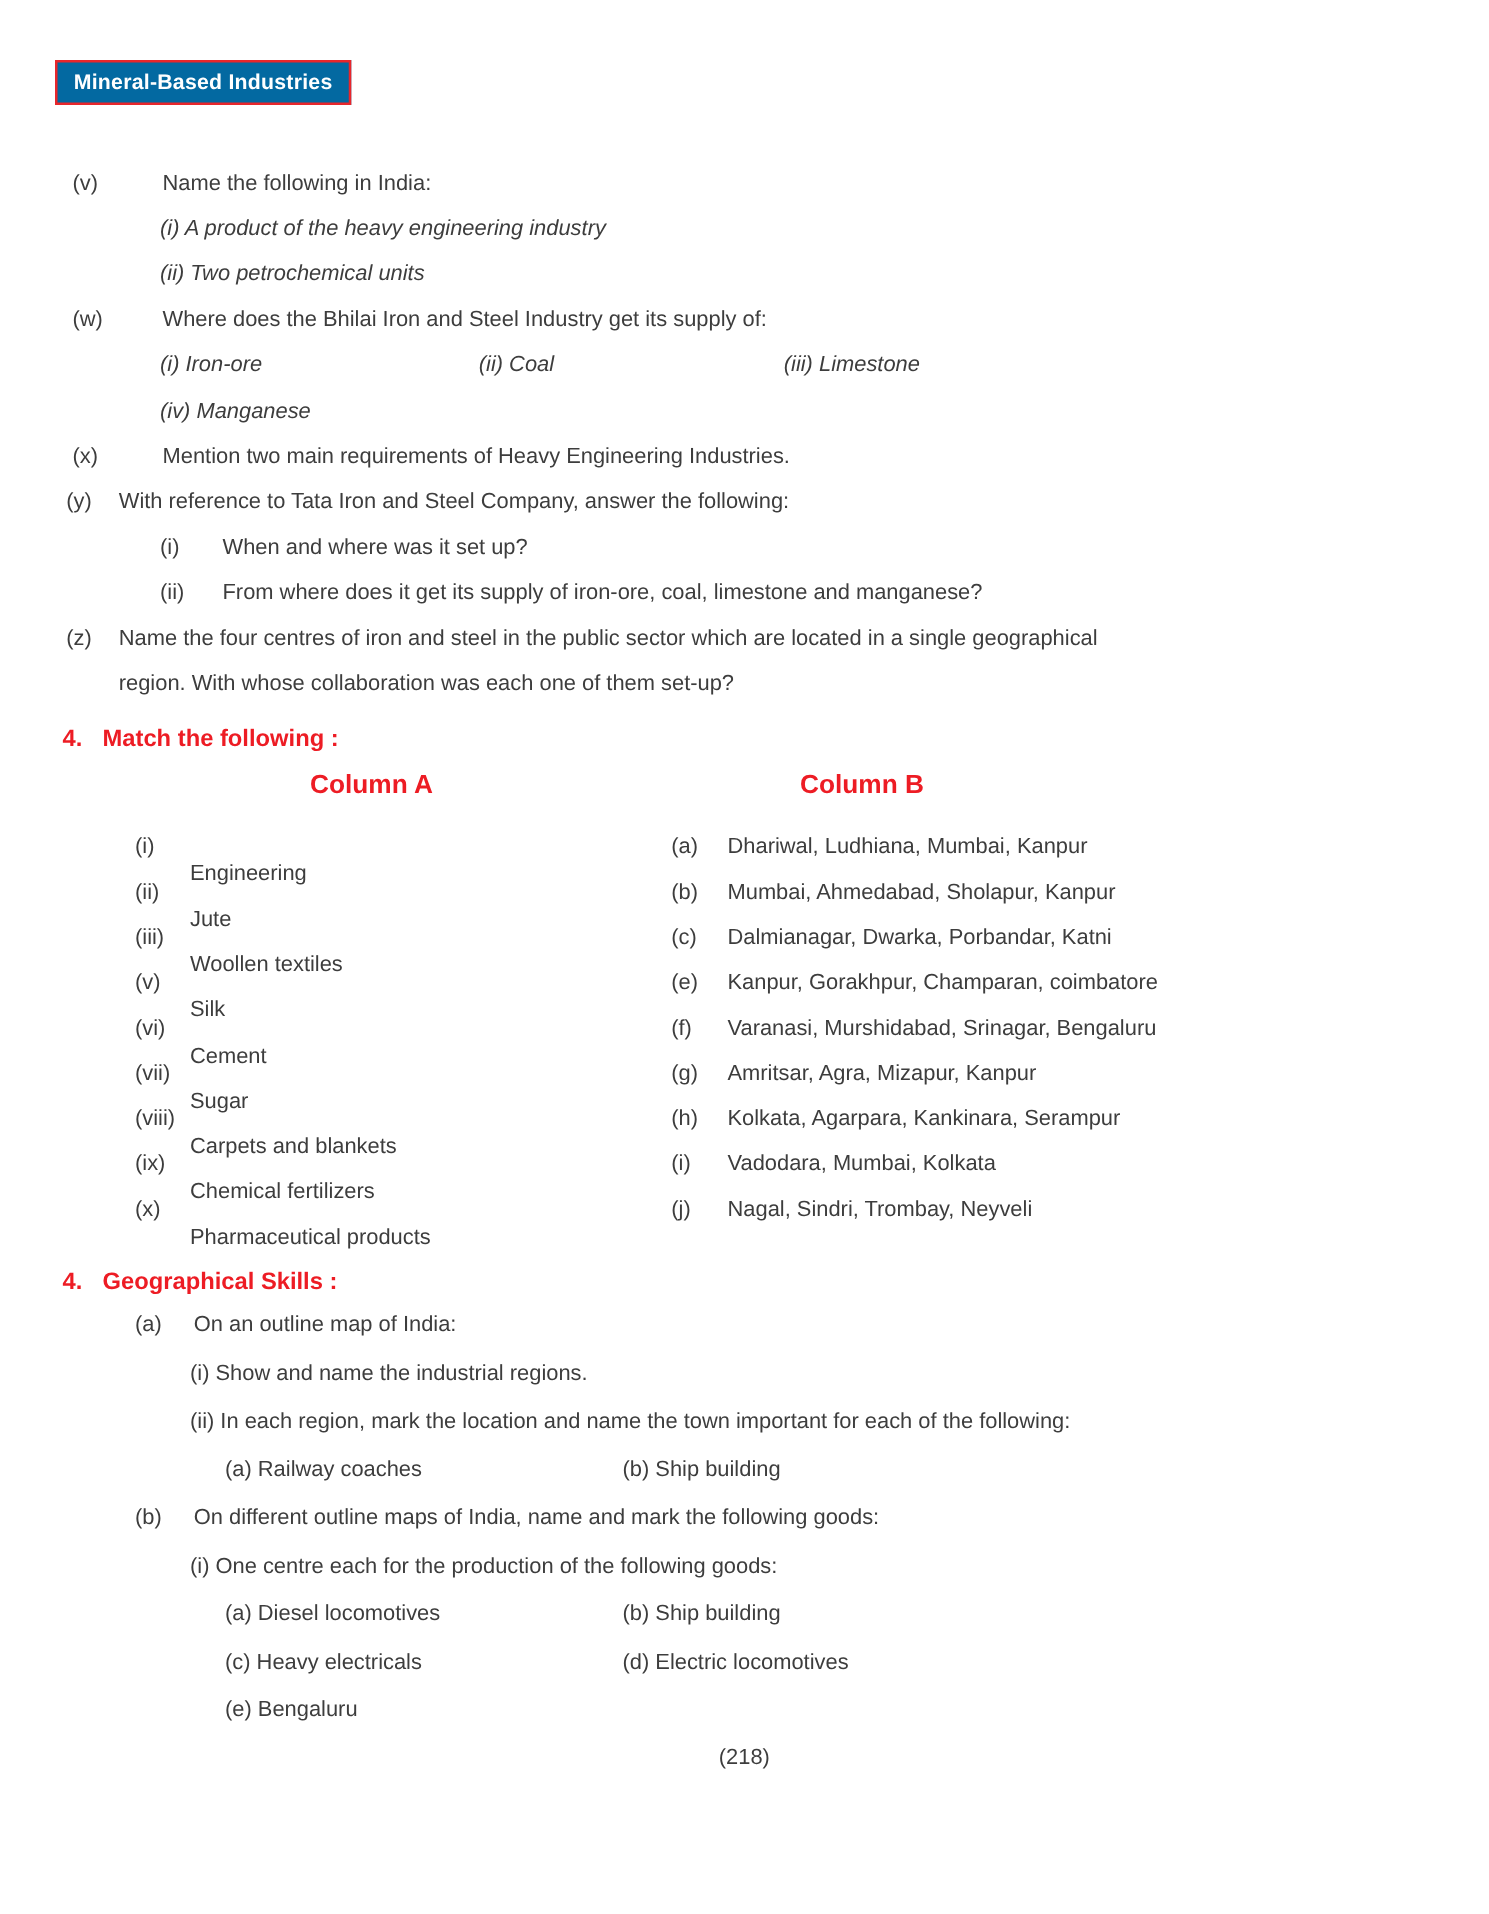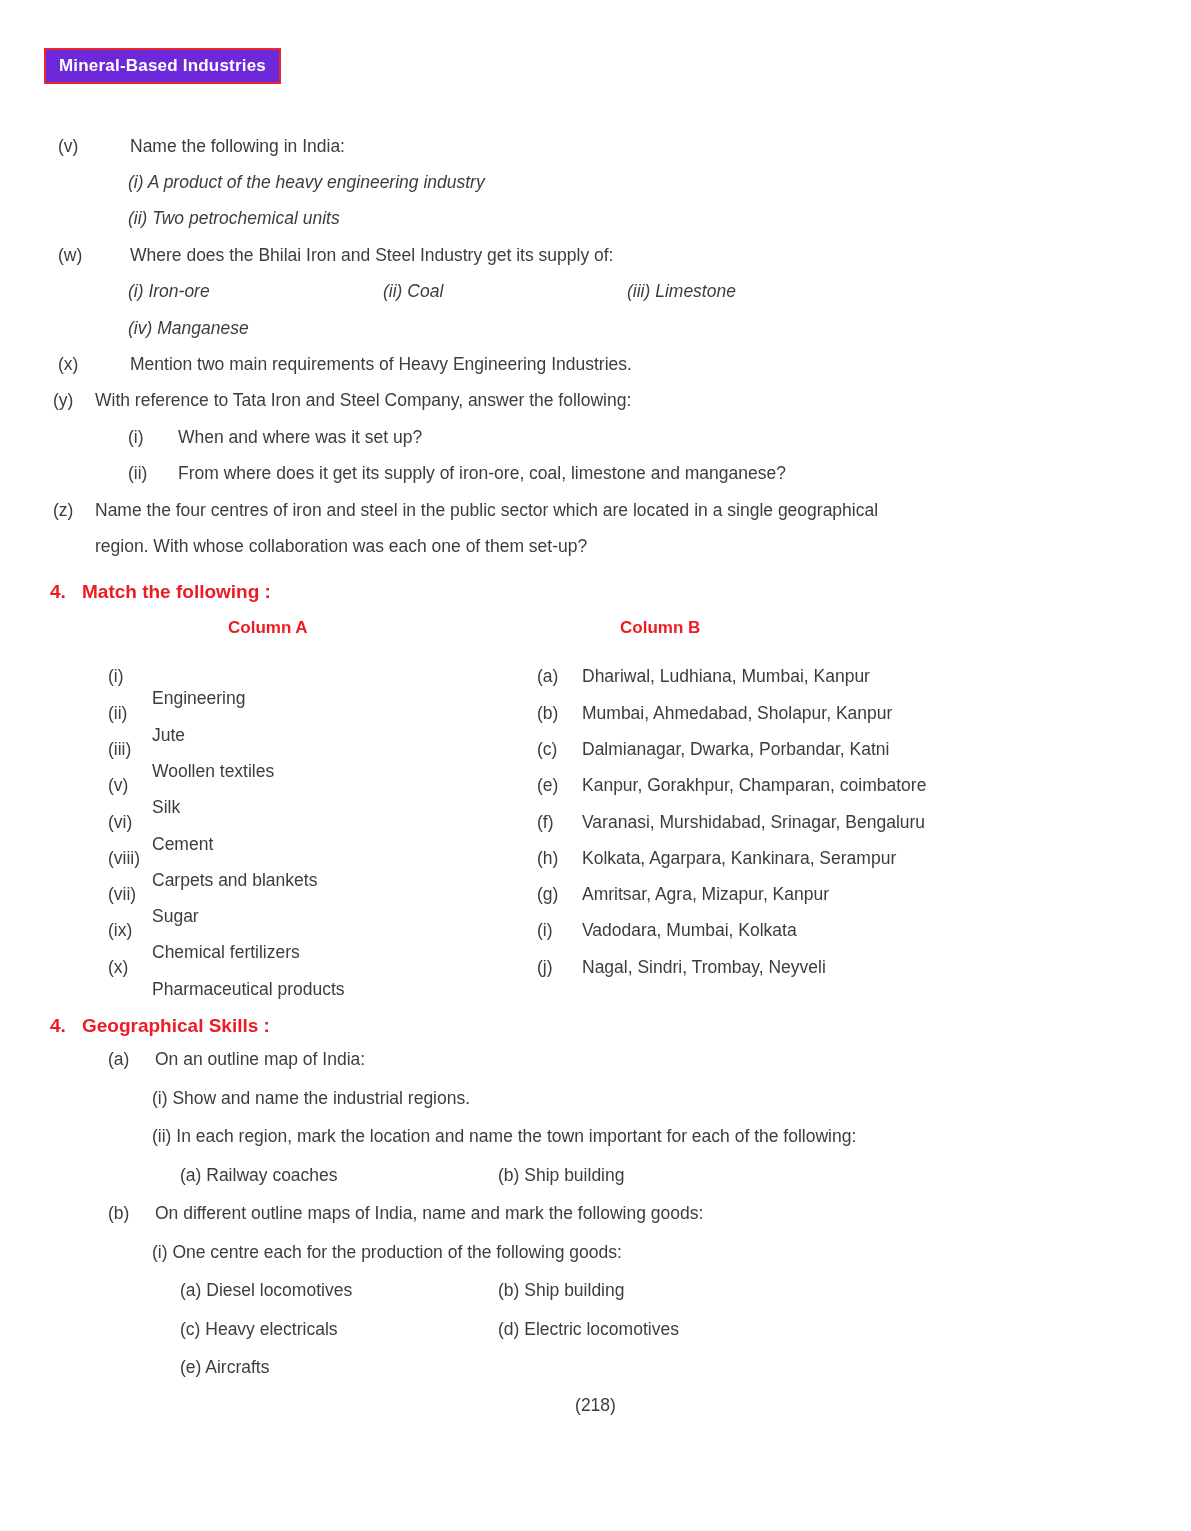--- a/index.html
+++ b/index.html
@@ -12,21 +12,21 @@
     height: 1531px;
     position: relative;
     font-family: "Liberation Sans", sans-serif;
     color: #3d3d3d;
     overflow: hidden;
   }
   
   .badge {
     display: inline-block;
     margin: 48px 0 0 44px;
-    background: #6d28d9;
+    background: #0369a1;
     border: 2px solid #e8262b;
     color: #ffffff;
     font-weight: bold;
     font-size: 17px;
     padding: 6px 13px;
     letter-spacing: 0.2px;
   }
   
   .qa {
     margin-top: 44px;
@@ -54,24 +54,25 @@
     font-weight: bold;
     color: #ed1c24;
     white-space: nowrap;
   }
   .sec-head .num { margin-left: 50px; width: 32px; flex: none; }
   .match { margin-top: 9px; }
   .col-heads {
     display: flex;
     align-items: center;
     height: 36px;
-    font-size: 17px;
+    font-size: 21px;
     font-weight: bold;
     color: #ed1c24;
     white-space: nowrap;
+    margin-left: 20px;
   }
   .col-heads .ca { margin-left: 228px; width: 392px; flex: none; }
   
   .match-rows { margin-top: 13px; font-size: 17.5px; }
   .match-row {
     display: flex;
     align-items: center;
     height: 36.3px;
     white-space: nowrap;
   }
@@ -198,32 +199,32 @@
       <span class="m-ri">(e)</span>
       <span>Kanpur, Gorakhpur, Champaran, coimbatore</span>
     </div>
     <div class="match-row">
       <span class="m-li">(vi)</span>
       <span class="m-left">Cement</span>
       <span class="m-ri">(f)</span>
       <span>Varanasi, Murshidabad, Srinagar, Bengaluru</span>
     </div>
     <div class="match-row">
+      <span class="m-li">(vii)</span>
+      <span class="m-left">Sugar</span>
+      <span class="m-ri">(g)</span>
+      <span>Amritsar, Agra, Mizapur, Kanpur</span>
+    </div>
+    <div class="match-row">
       <span class="m-li">(viii)</span>
       <span class="m-left">Carpets and blankets</span>
       <span class="m-ri">(h)</span>
       <span>Kolkata, Agarpara, Kankinara, Serampur</span>
     </div>
     <div class="match-row">
-      <span class="m-li">(vii)</span>
-      <span class="m-left">Sugar</span>
-      <span class="m-ri">(g)</span>
-      <span>Amritsar, Agra, Mizapur, Kanpur</span>
-    </div>
-    <div class="match-row">
       <span class="m-li">(ix)</span>
       <span class="m-left">Chemical fertilizers</span>
       <span class="m-ri">(i)</span>
       <span>Vadodara, Mumbai, Kolkata</span>
     </div>
     <div class="match-row">
       <span class="m-li">(x)</span>
       <span class="m-left">Pharmaceutical products</span>
       <span class="m-ri">(j)</span>
       <span>Nagal, Sindri, Trombay, Neyveli</span>
@@ -261,21 +262,21 @@
     </div>
     <div class="g-row g-ind3">
       <span class="g-col1">(a)  Diesel locomotives</span>
       <span>(b)  Ship building</span>
     </div>
     <div class="g-row g-ind3">
       <span class="g-col1">(c)   Heavy electricals</span>
       <span>(d)  Electric locomotives</span>
     </div>
     <div class="g-row g-ind3">
-      <span>(e)  Aircrafts</span>
+      <span>(e)  Bengaluru</span>
     </div>
   </div>
 </div>
 
 
 <div class="page-num">(218)</div>
 
 
 
 

